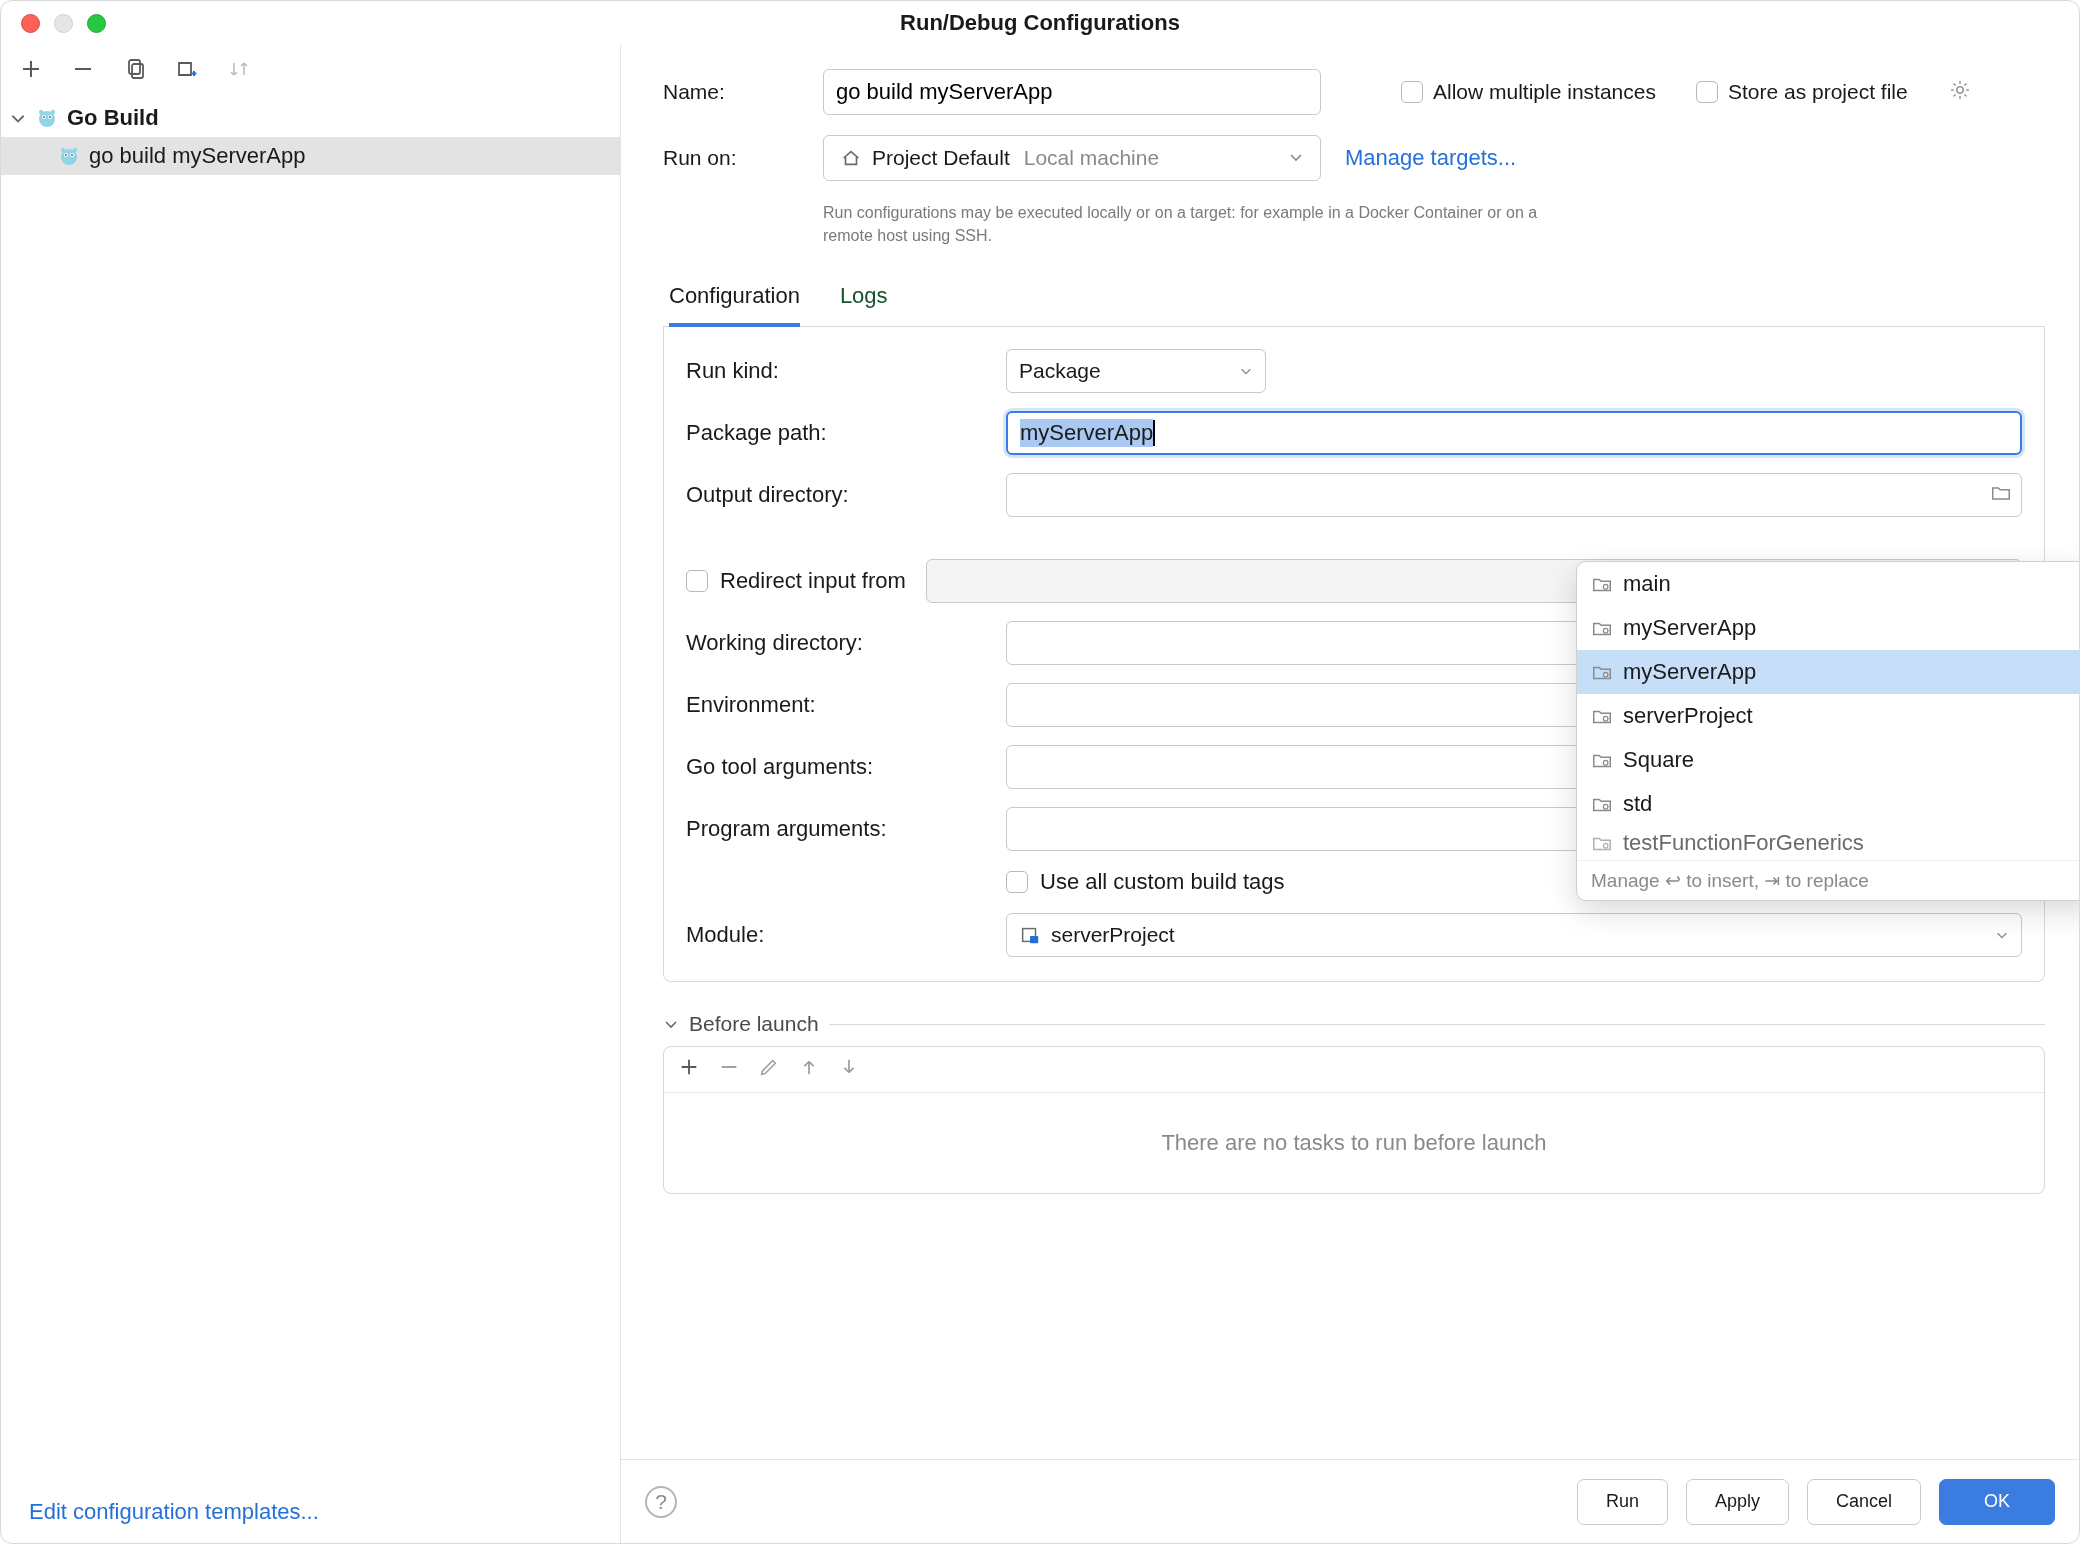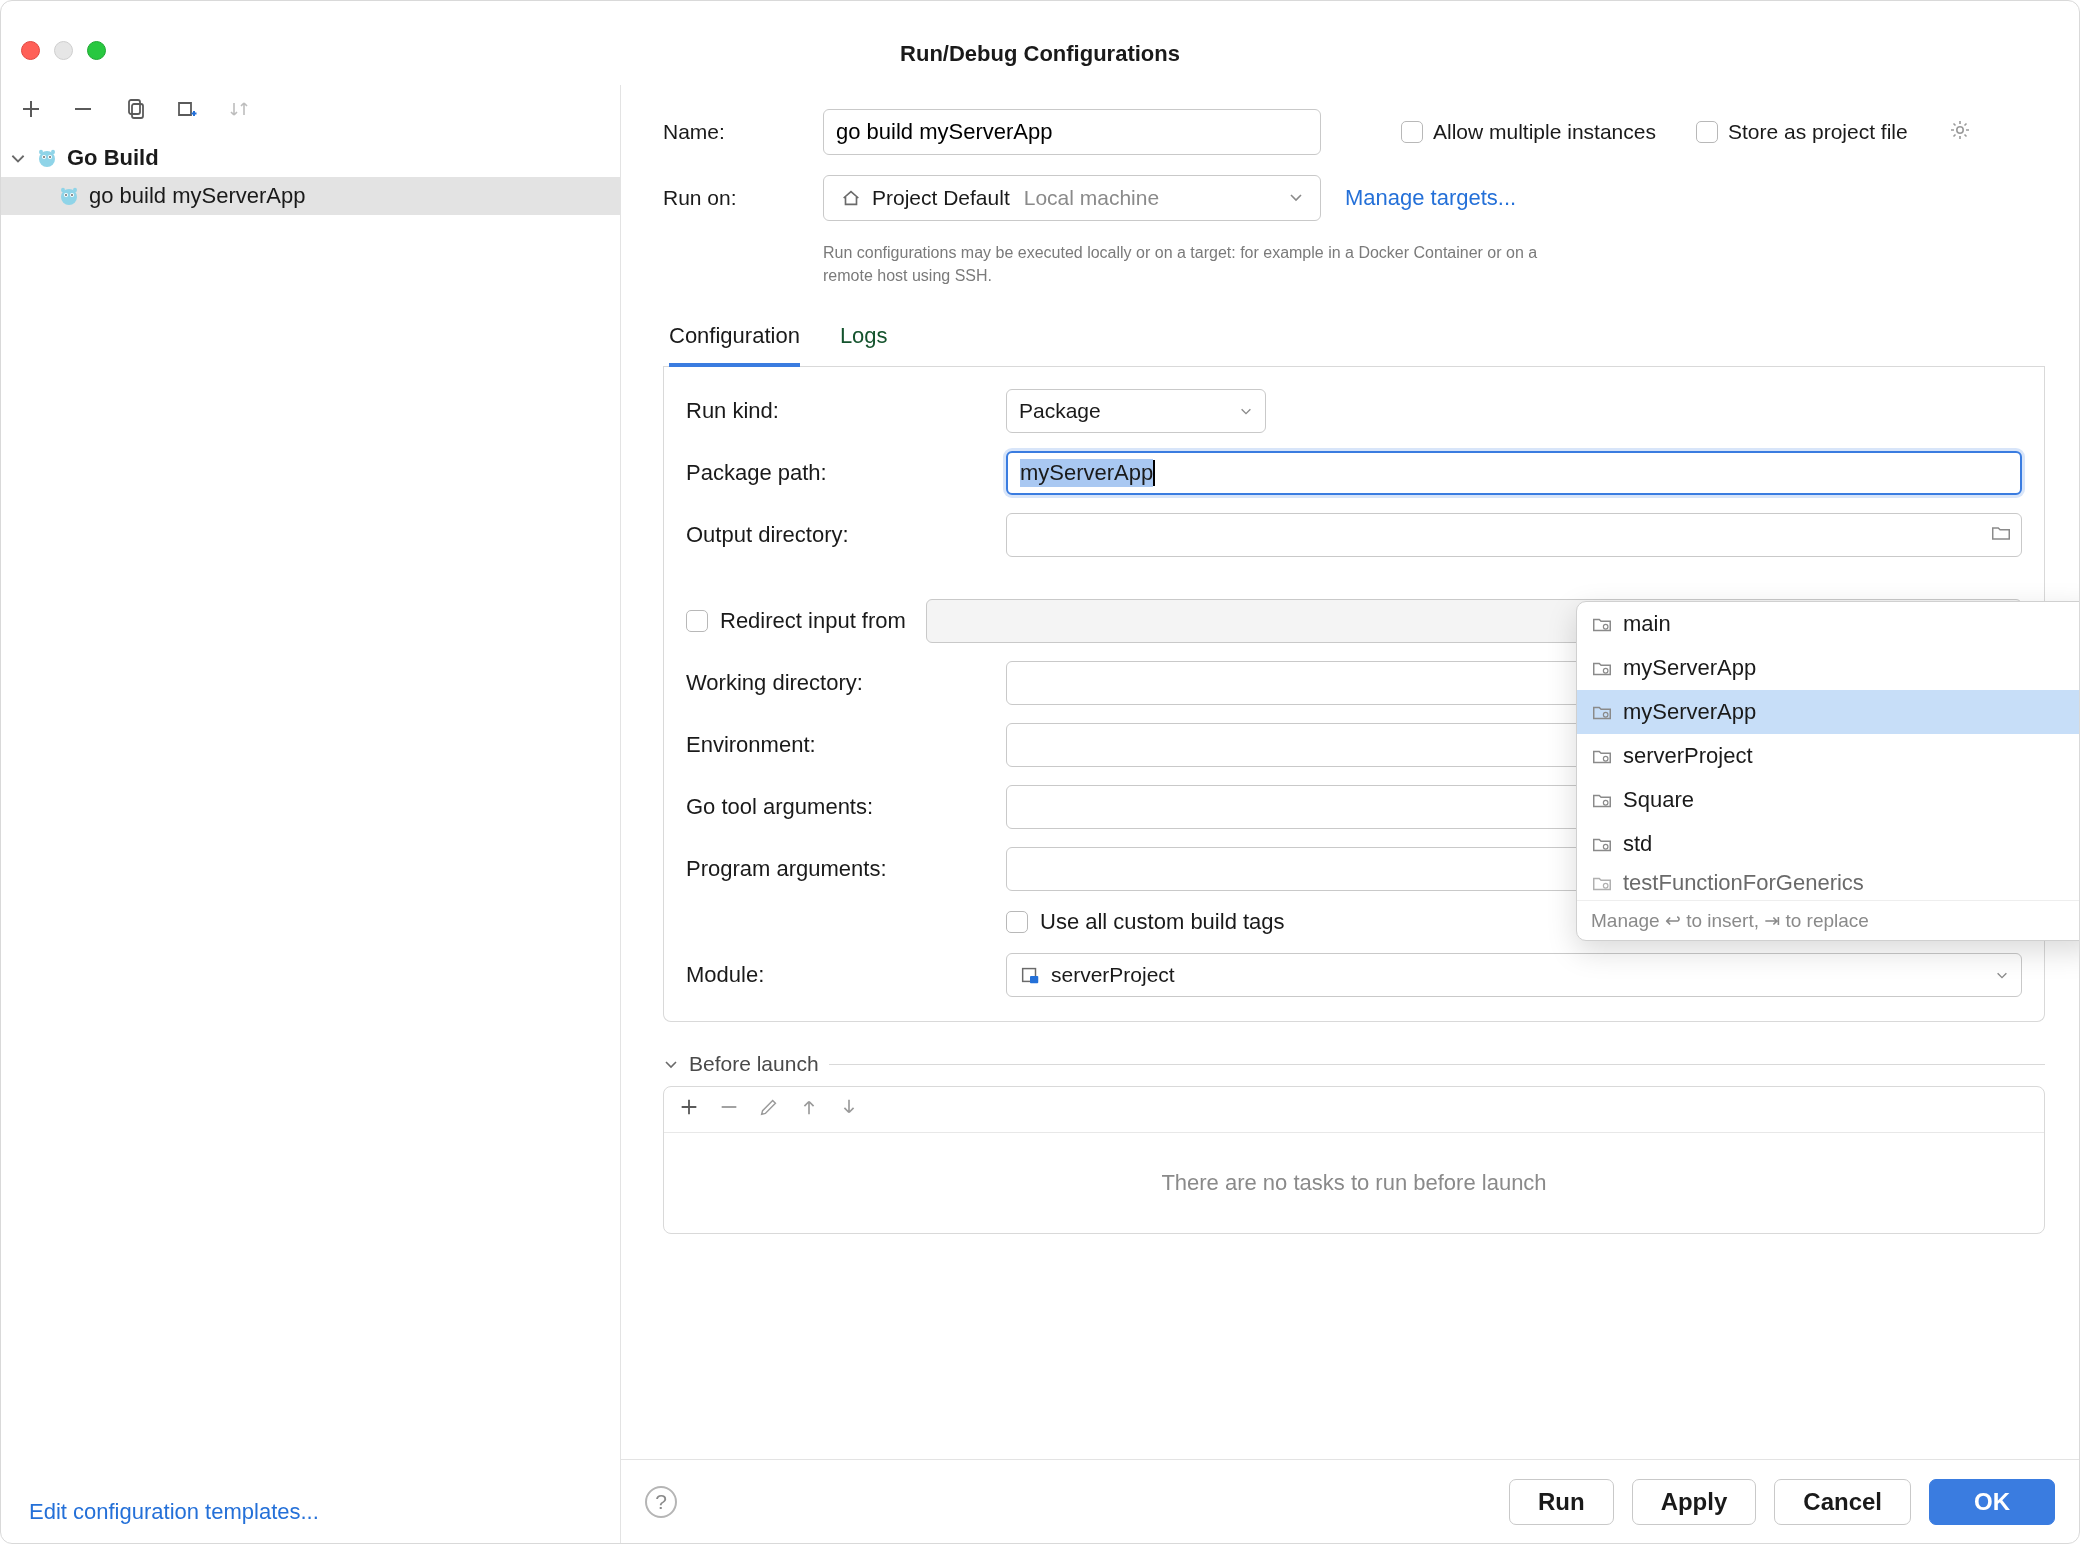--- a/index.html
+++ b/index.html
@@ -1,18 +1,18 @@
 <!DOCTYPE html>
 <html><head>
 <meta charset="utf-8">
 <style>
 * { box-sizing: border-box; margin: 0; padding: 0; }
 html, body { width: 2080px; height: 1544px; font-family: -apple-system, "Helvetica Neue", Arial, sans-serif; font-size: 21px; color: #1a1a1a; background: #fff; }
 .window { width: 2080px; height: 1544px; display: flex; flex-direction: column; border: 1px solid #d9d9d9; border-radius: 12px; overflow: hidden; }
-.titlebar { height: 44px; display: flex; align-items: flex-start; position: relative; margin-top: 40px; }
+.titlebar { height: 44px; display: flex; align-items: center; position: relative; }
 .traffic { display: flex; gap: 14px; padding-left: 20px; }
 .tl { width: 19px; height: 19px; border-radius: 50%; }
 .tl.close { background: #ff5f57; border: 1px solid #e24640; }
 .tl.min { background: #e6e6e6; border: 1px solid #cfcfcf; }
 .tl.max { background: #28c840; border: 1px solid #1fa833; }
 .title { position: absolute; left: 50%; transform: translateX(-50%); font-weight: 600; font-size: 22px; }
 .body { flex: 1; display: flex; min-height: 0; }
 .sidebar { width: 620px; border-right: 1px solid #e3e3e3; display: flex; flex-direction: column; }
 .sb-toolbar { height: 48px; display: flex; align-items: center; gap: 20px; padding: 0 14px; }
 .sb-toolbar svg { width: 24px; height: 24px; }
@@ -62,21 +62,21 @@
 .before-launch { margin-top: 30px; }
 .fieldset-head { display: flex; align-items: center; gap: 10px; margin-bottom: 10px; color: #4a4a4a; }
 .fieldset-head .rule { flex: 1; height: 1px; background: #d9d9d9; }
 .bl-box { border: 1px solid #d9d9d9; border-radius: 8px; }
 .bl-tools { height: 46px; display: flex; align-items: center; gap: 18px; padding: 0 14px; border-bottom: 1px solid #e8e8e8; color: #9a9a9a; }
 .bl-tools svg { width: 22px; height: 22px; }
 .bl-empty { height: 100px; display: flex; align-items: center; justify-content: center; color: #8a8a8a; font-size: 22px; }
 .footer { height: 84px; border-top: 1px solid #e3e3e3; display: flex; align-items: center; padding: 0 24px; gap: 18px; }
 .footer .help { width: 32px; height: 32px; border: 2px solid #b5b5b5; border-radius: 50%; display: flex; align-items: center; justify-content: center; color: #8a8a8a; }
 .footer .spacer { flex: 1; }
-.btn { height: 46px; padding: 0 28px; border: 1px solid #c9c9c9; border-radius: 7px; background: #fff; font-size: 24px; display: flex; align-items: center; font-weight: bold; }
+.btn { height: 46px; padding: 0 28px; border: 1px solid #c9c9c9; border-radius: 7px; background: #fff; font-size: 18px; display: flex; align-items: center; }
 .btn.primary { background: #3a7ce0; color: #fff; border-color: #3a7ce0; padding: 0 44px; }
 .popup { position: absolute; left: 955px; top: 516px; width: 522px; background: #fff; border: 1px solid #d0d0d0; border-radius: 10px; box-shadow: 0 10px 30px rgba(0,0,0,0.15); overflow: hidden; }
 .pop-item { height: 44px; display: flex; align-items: center; gap: 10px; padding: 0 14px; font-size: 22px; }
 .pop-item.sel { background: #c7def8; }
 .pop-item.cut { color: #6a6a6a; }
 .pop-foot { height: 40px; display: flex; align-items: center; padding: 0 14px; color: #8a8a8a; font-size: 19px; border-top: 1px solid #eee; }
 .wd-text-overlay { position: absolute; left: 1444px; top: 747px; font-size: 22px; }
 .goicon-inner { fill: #8fd4e8; }
 .folder-svg { width: 22px; height: 22px; }
 </style>

